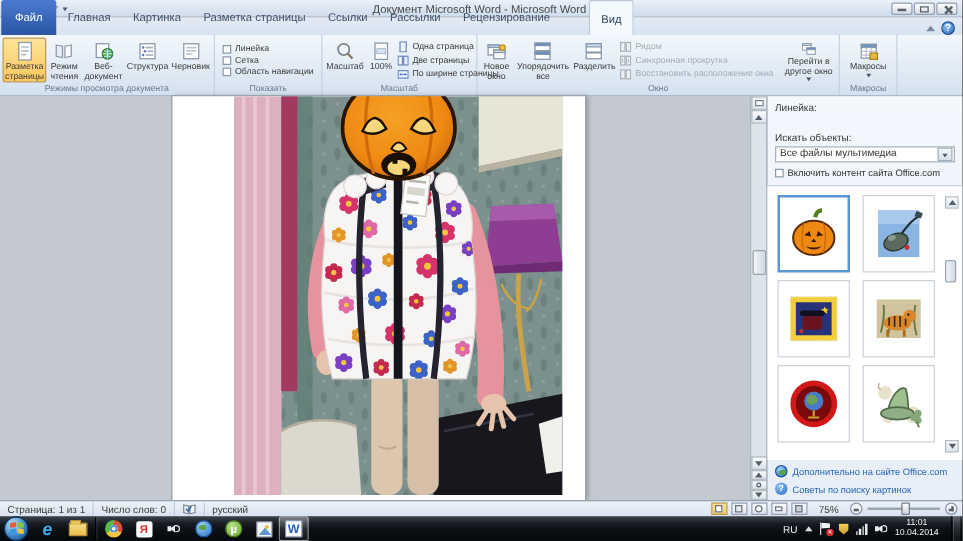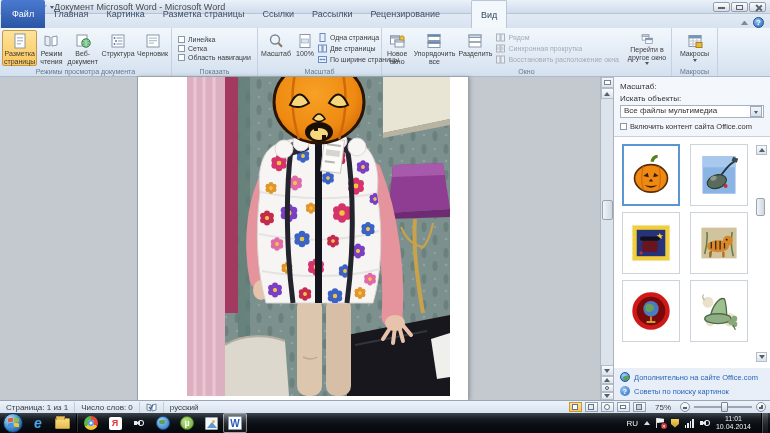--- a/index.html
+++ b/index.html
@@ -8,21 +8,21 @@
 
   
   .titlebar { position:absolute; left:0; top:0; width:770px; height:14px;
     background:linear-gradient(#eaf1f9,#cfdcec); border-bottom:1px solid #b7c4d6;
     display:flex; align-items:center; font-size:9px; color:#3c3c3c; }
   .qat { display:flex; align-items:center; gap:3px; padding-left:3px; }
   .qat .wicon { width:11px; height:11px; background:linear-gradient(#f7fafc,#dfe8f2); border:1px solid #8aa0c0; border-radius:2px; color:#2a5db8; font-weight:bold; font-size:7px; display:flex; align-items:center; justify-content:center; }
   .qat .floppy { width:9px; height:9px; background:linear-gradient(#9fc2e8,#4a7ac4); border:1px solid #3a5a90; border-radius:1px; }
   .qat .glyph { font-size:9px; line-height:9px; color:#3a66b0; }
   .qat .glyph.dim { color:#9aa4b0; }
-  .title-text { flex:1; color:#4a4a4a; }
+  .title-text { flex:1; text-align:center; color:#4a4a4a; }
   .winbtns { display:flex; gap:1px; padding-right:4px; }
   .winbtn { width:17px; height:10px; border:1px solid #94a0b0; border-radius:2px; background:linear-gradient(#fdfdfd,#d7dde5); position:relative; }
   .winbtn .min { position:absolute; left:4px; right:4px; bottom:2px; height:2px; background:#5a646e; }
   .winbtn .rest { position:absolute; left:4px; top:2px; width:7px; height:5px; border:1px solid #5a646e; }
   .winbtn .x1,.winbtn .x2 { position:absolute; left:8px; top:1px; width:1.5px; height:8px; background:#5a646e; }
   .winbtn .x1 { transform:rotate(45deg);} .winbtn .x2 { transform:rotate(-45deg);}
 
   
   .tabrow { position:absolute; left:0; top:14px; width:770px; height:14px; background:linear-gradient(#e2eaf4,#d8e3f0); display:flex; align-items:flex-end; font-size:9px; color:#3e4e66; }
   .tab { padding:1px 9px 1px 9px; height:28px; display:flex; align-items:center; cursor:default;text-align:center; }
@@ -547,22 +547,22 @@
             <span class="dot"></span>
           </div>
         <div class="sbtn">
             <span class="tri-d"></span>
           </div>
       </div>
     </div>
 
     <div class="taskpane">
       <div class="tp-body">
-        <div class="tp-lbl">Масштаб:</div>
-        <div class="tp-lbl" style="margin-top:3px;">Искать объекты:</div>
+        <div class="tp-lbl">Линейка:</div>
+        <div class="tp-lbl" style="margin-top:15px;">Искать объекты:</div>
         <div class="tp-select">
           <span class="val">Все файлы мультимедиа</span>
           <span class="ddbox">
               <span class="dd-arrow"></span>
             </span>
         </div>
         <div class="tp-check">
           <span class="cbx"></span>
           <span>Включить контент сайта Office.com</span>
         </div>

